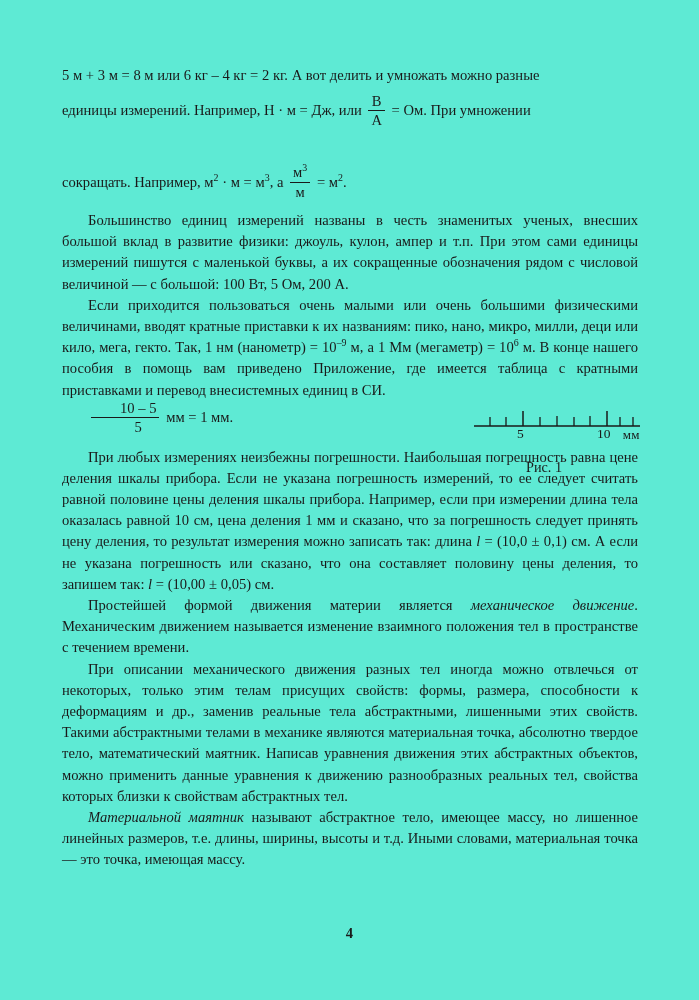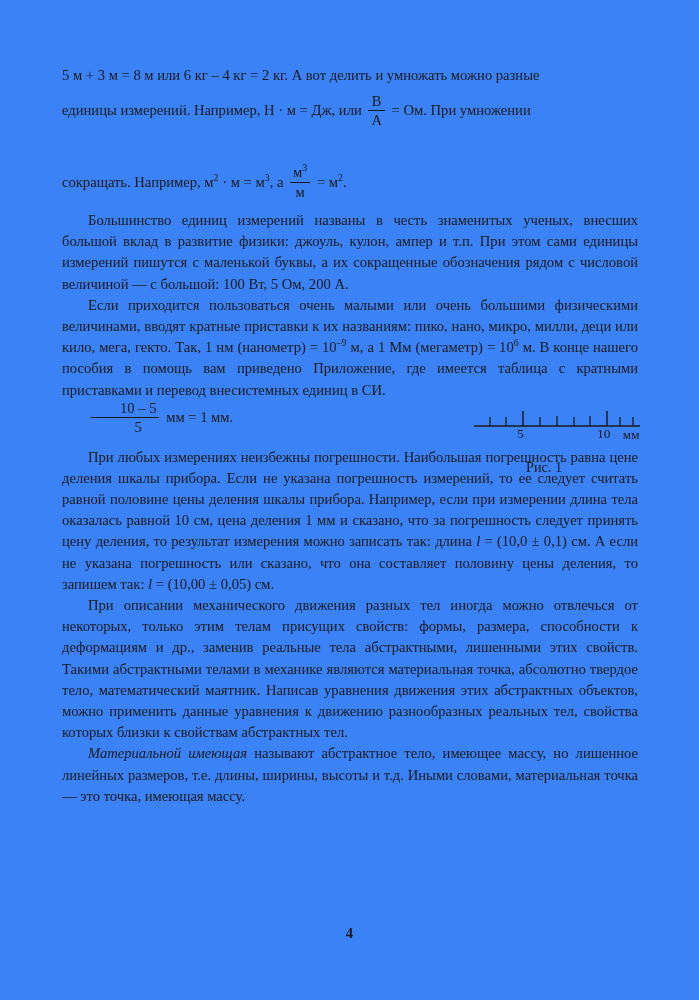--- a/index.html
+++ b/index.html
@@ -13,21 +13,21 @@
     position: relative;
     font-family: "Liberation Serif", "DejaVu Serif", serif;
     color: #1a1a1a;
     overflow: hidden;
   }
   .page {
     position: absolute;
     left: 0; top: 0;
     width: 699px;
     height: 1000px;
-    background: #3b82f6;
+    background: #5eead4;
   }
   .content {
     position: absolute;
     left: 62px;
     top: 58px;
     width: 576px;
   }
   p {
     margin: 0;
     font-size: 14.6px;
@@ -148,25 +148,28 @@
           <span class="den">5</span>
         </span>
         <span>мм = 1 мм.</span>
       </p>
     </div>
 
     <p class="indent" style="margin-top:10px;">
       <span>При любых измерениях неизбежны погрешности. Наибольшая погрешность равна цене деления шкалы прибора. Если не указана погрешность измерений, то ее следует считать равной половине цены деления шкалы прибора. Например, если при измерении длина тела оказалась равной 10 см, цена деления 1 мм и сказано, что за погрешность следует принять цену деления, то результат измерения можно записать так: длина </span><i>l</i><span> = (10,0 ± 0,1) см. А если не указана погрешность или сказано, что она составляет половину цены деления, то запишем так: </span><i>l</i><span> = (10,00 ± 0,05) см.</span>
     </p>
 
+    <p class="indent">
+      <span>Простейшей формой движения материи является </span><i>механическое движение</i><span>. Механическим движением называется изменение взаимного положения тел в пространстве с течением времени.</span>
+    </p>
 
     <p class="indent">При описании механического движения разных тел иногда можно отвлечься от некоторых, только этим телам присущих свойств: формы, размера, способности к деформациям и др., заменив реальные тела абстрактными, лишенными этих свойств. Такими абстрактными телами в механике являются материальная точка, абсолютно твердое тело, математический маятник. Написав уравнения движения этих абстрактных объектов, можно применить данные уравнения к движению разнообразных реальных тел, свойства которых близки к свойствам абстрактных тел.</p>
 
     <p class="indent">
-      <i>Материальной имеющая</i><span> называют абстрактное тело, имеющее массу, но лишенное линейных размеров, т.е. длины, ширины, высоты и т.д. Иными словами, материальная точка — это точка, имеющая массу.</span>
+      <i>Материальной маятник</i><span> называют абстрактное тело, имеющее массу, но лишенное линейных размеров, т.е. длины, ширины, высоты и т.д. Иными словами, материальная точка — это точка, имеющая массу.</span>
     </p>
 
   </div>
 
   <div class="figure">
     <div class="ruler">
       <svg width="176" height="32" viewBox="0 0 176 32">
 
         <line x1="6" y1="22" x2="172" y2="22" stroke="#1a1a1a" stroke-width="1.6"></line>
 

